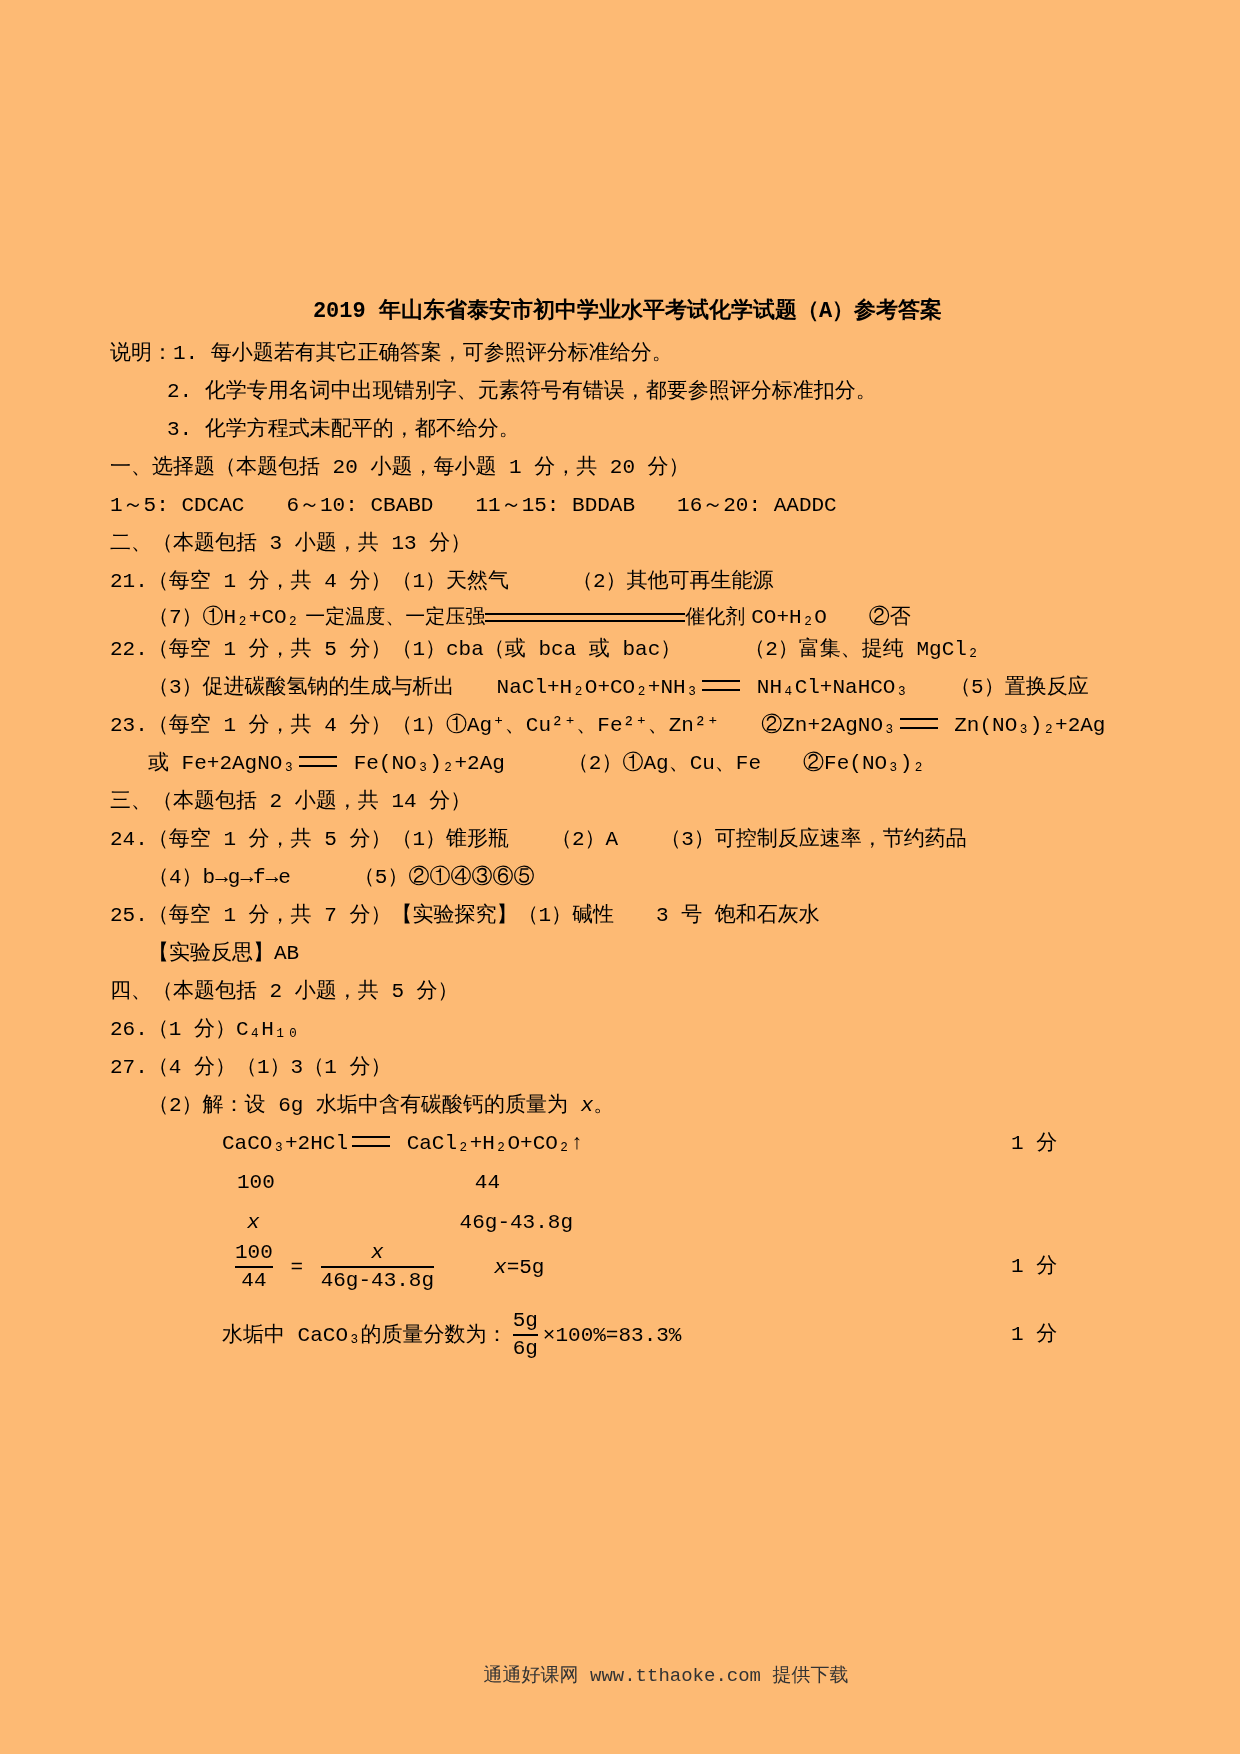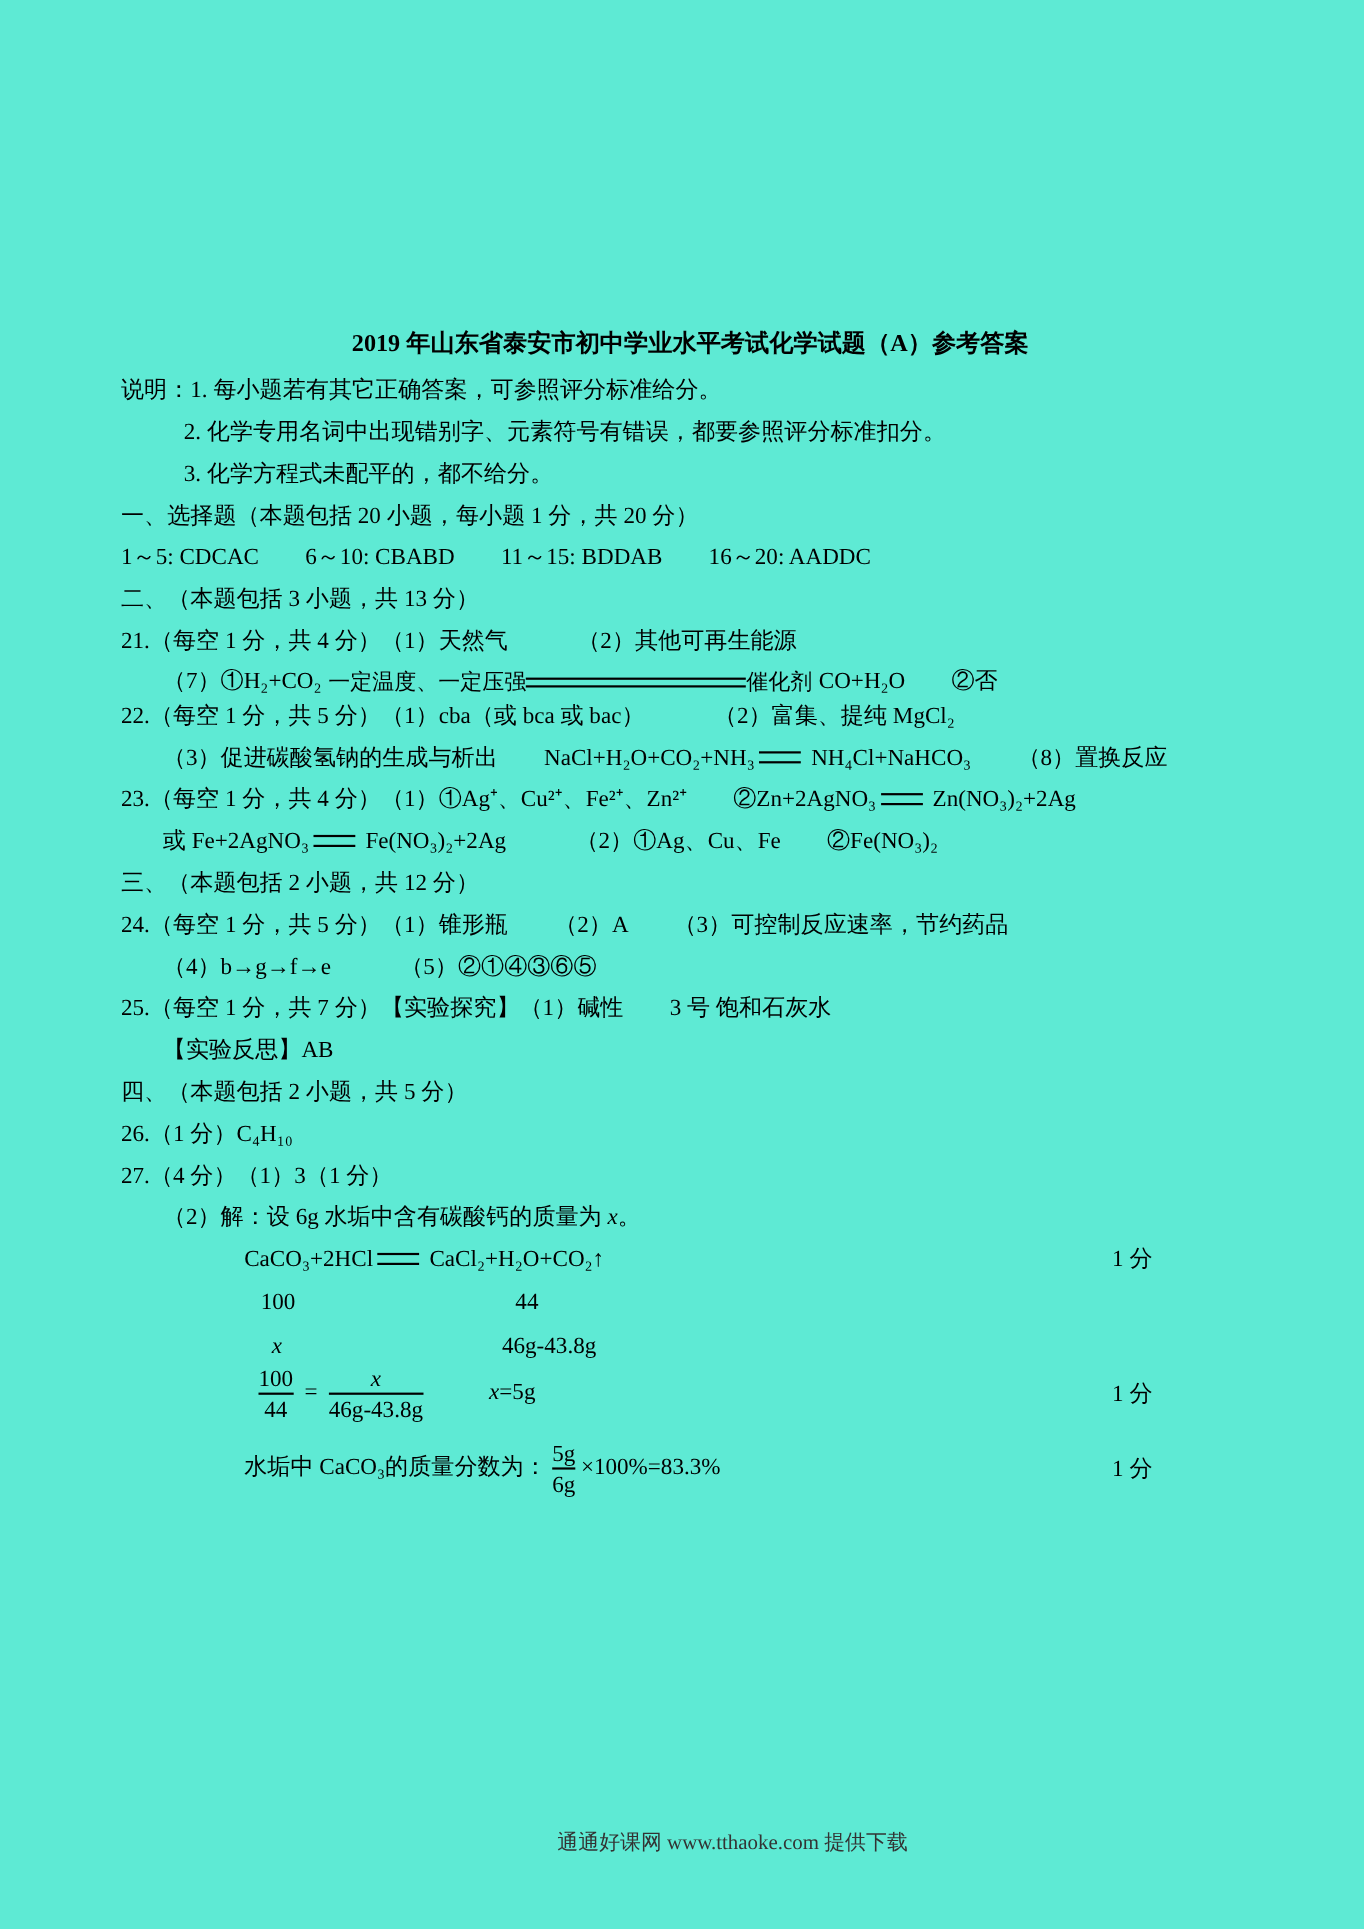--- a/index.html
+++ b/index.html
@@ -1,20 +1,20 @@
 <!DOCTYPE html>
 <html><head>
 <meta charset="utf-8">
 <style>
   html,body{margin:0;padding:0;}
   body{width:1240px;height:1754px;background:#ffffff;position:relative;overflow:hidden;}
   .page{
     position:absolute;left:0;top:0;width:1240px;height:1754px;
-    background:#5eead4;color:#000000;
-    font-family:Liberation Serif, serif;
+    background:#fdba74;color:#000000;
+    font-family:Liberation Mono, monospace;
     font-size:21px;
   }
   .doc{position:absolute;left:110px;top:297px;width:1035px;}
   .line{position:relative;line-height:28px;margin-bottom:10px;white-space:pre-wrap;}
   .k-title{text-align:center;font-weight:bold;font-size:22px;line-height:30px;margin-bottom:13px;}
   .k-base{padding-left:0;}
   .k-note{padding-left:57px;}
   .k-sub{padding-left:38px;}
   .k-sub-eqtall{padding-left:38px;margin-top:-2px;margin-bottom:4px;}
   .k-work{padding-left:112px;margin-bottom:11px;}
@@ -40,24 +40,24 @@
       <div class="line k-title"><span class="bold">2019 年山东省泰安市初中学业水平考试化学试题（A）参考答案</span></div>
       <div class="line k-base"><span>说明：1. 每小题若有其它正确答案，可参照评分标准给分。</span></div>
       <div class="line k-note"><span>2. 化学专用名词中出现错别字、元素符号有错误，都要参照评分标准扣分。</span></div>
       <div class="line k-note"><span>3. 化学方程式未配平的，都不给分。</span></div>
       <div class="line k-base"><span>一、选择题（本题包括 20 小题，每小题 1 分，共 20 分）</span></div>
       <div class="line k-base"><span>1～5: CDCAC　　6～10: CBABD　　11～15: BDDAB　　16～20: AADDC</span></div>
       <div class="line k-base"><span>二、（本题包括 3 小题，共 13 分）</span></div>
       <div class="line k-base"><span>21.（每空 1 分，共 4 分）（1）天然气　　　（2）其他可再生能源</span></div>
       <div class="line k-sub-eqtall"><span>（7）①H₂+CO₂</span><span class="cond"><span class="cond-top">一定温度、一定压强</span><span class="cond-line"></span><span class="cond-bot">催化剂</span></span><span>CO+H₂O　　②否</span></div>
       <div class="line k-base"><span>22.（每空 1 分，共 5 分）（1）cba（或 bca 或 bac）　　　（2）富集、提纯 MgCl₂</span></div>
-      <div class="line k-sub"><span>（3）促进碳酸氢钠的生成与析出　　NaCl+H₂O+CO₂+NH₃</span><span class="dl"></span><span> NH₄Cl+NaHCO₃　　（8）置换反应</span></div>
+      <div class="line k-sub"><span>（3）促进碳酸氢钠的生成与析出　　NaCl+H₂O+CO₂+NH₃</span><span class="dl"></span><span> NH₄Cl+NaHCO₃　　（5）置换反应</span></div>
       <div class="line k-base"><span>23.（每空 1 分，共 4 分）（1）①Ag⁺、Cu²⁺、Fe²⁺、Zn²⁺　　②Zn+2AgNO₃</span><span class="dl"></span><span> Zn(NO₃)₂+2Ag</span></div>
       <div class="line k-sub"><span>或 Fe+2AgNO₃</span><span class="dl"></span><span> Fe(NO₃)₂+2Ag　　　（2）①Ag、Cu、Fe　　②Fe(NO₃)₂</span></div>
-      <div class="line k-base"><span>三、（本题包括 2 小题，共 12 分）</span></div>
+      <div class="line k-base"><span>三、（本题包括 2 小题，共 14 分）</span></div>
       <div class="line k-base"><span>24.（每空 1 分，共 5 分）（1）锥形瓶　　（2）A　　（3）可控制反应速率，节约药品</span></div>
       <div class="line k-sub"><span>（4）b→g→f→e　　　（5）②①④③⑥⑤</span></div>
       <div class="line k-base"><span>25.（每空 1 分，共 7 分）【实验探究】（1）碱性　　3 号 饱和石灰水</span></div>
       <div class="line k-sub"><span>【实验反思】AB</span></div>
       <div class="line k-base"><span>四、（本题包括 2 小题，共 5 分）</span></div>
       <div class="line k-base"><span>26.（1 分）C₄H₁₀</span></div>
       <div class="line k-base"><span>27.（4 分）（1）3（1 分）</span></div>
       <div class="line k-sub"><span>（2）解：设 6g 水垢中含有碳酸钙的质量为 </span><span class="it">x</span><span>。</span></div>
       <div class="line k-work"><span>CaCO₃+2HCl</span><span class="dl"></span><span> CaCl₂+H₂O+CO₂↑</span><span class="score">1 分</span></div>
       <div class="line k-work-num"><span>100</span><span class="gap" style="width: 200px;"></span><span>44</span></div>

